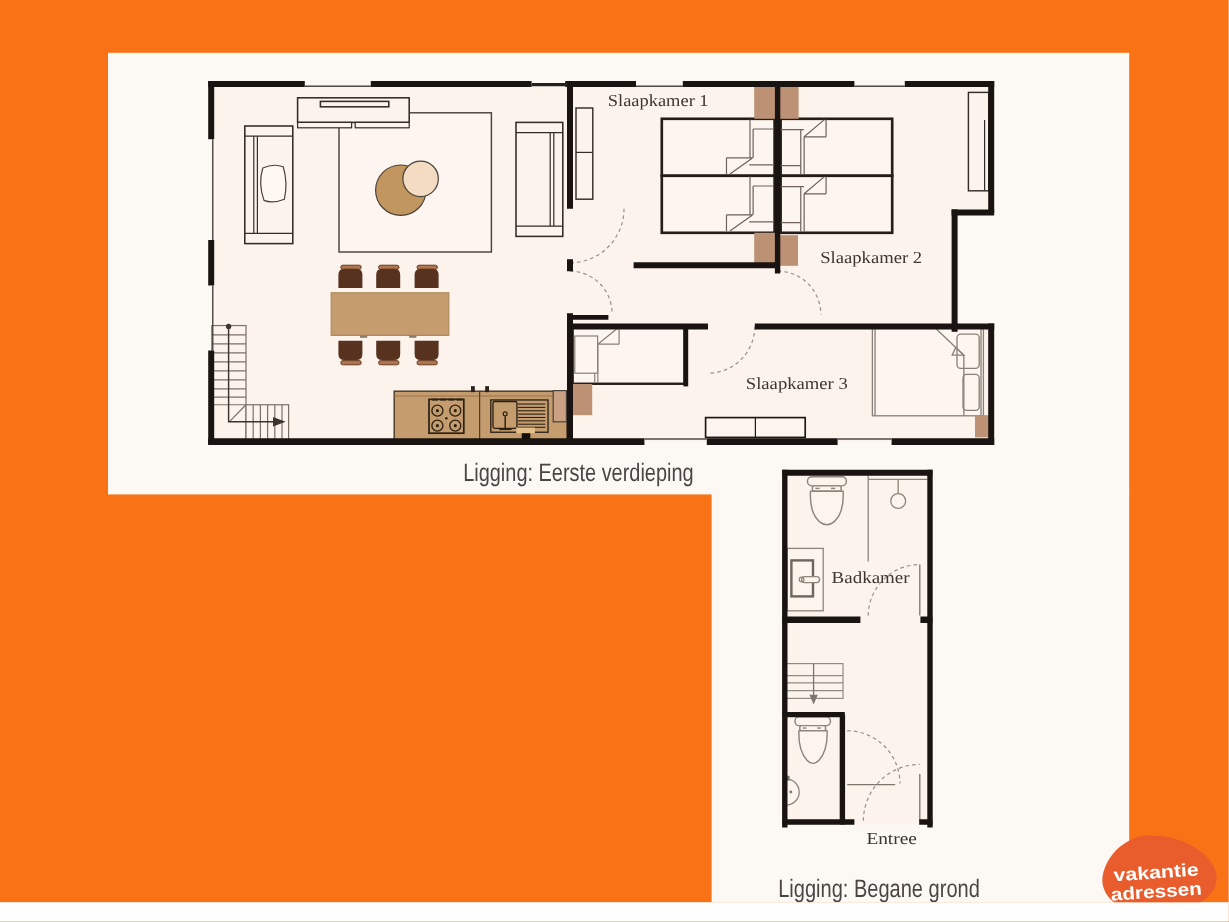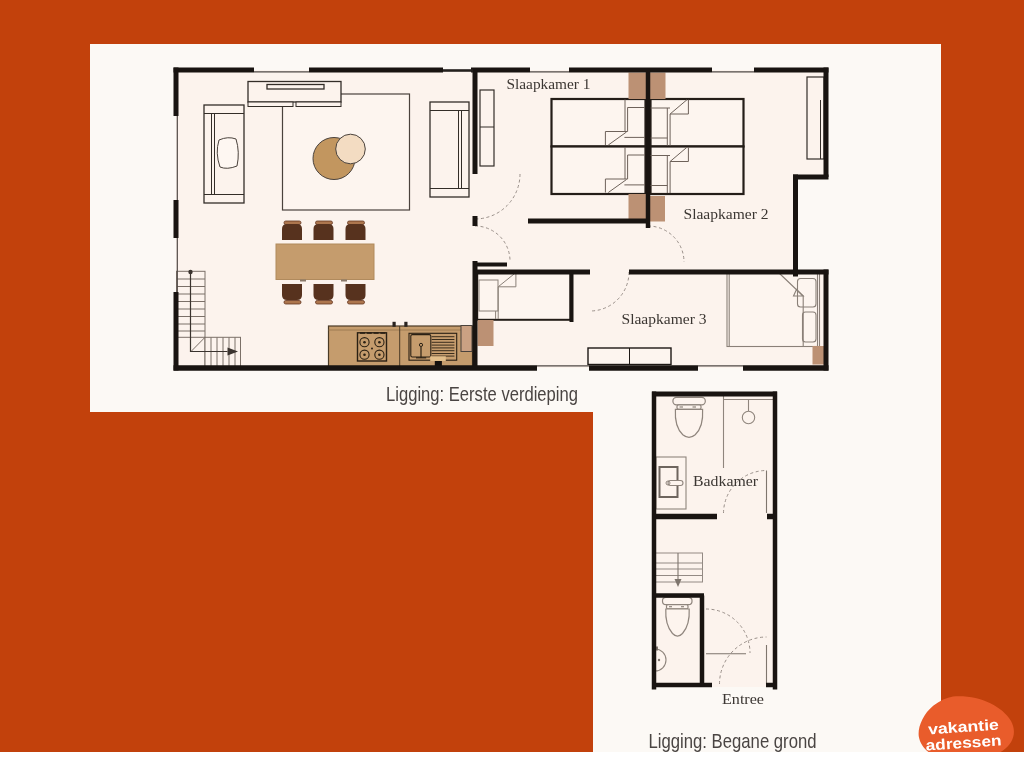--- a/index.html
+++ b/index.html
@@ -1,16 +1,16 @@
 <!DOCTYPE html>
 <html><head>
 <meta charset="utf-8">
 <style>
   html,body{margin:0;padding:0;background:#ffffff;}
-  #page{position:relative;width:1024px;height:752px;overflow:hidden;background:#c2410c;
+  #page{position:relative;width:1024px;height:752px;overflow:hidden;background:#f97316;
         font-family:"Liberation Serif", serif;}
   svg{position:absolute;left:0;top:0;}
 </style>
 </head>
 <body>
 <div id="page">
 <svg width="1024" height="768" viewBox="0 0 1024 768">
 
   <rect x="90" y="44" width="851" height="368" fill="#FCF9F5"></rect>
   <rect x="593" y="411" width="348" height="357" fill="#FCF9F5"></rect>

